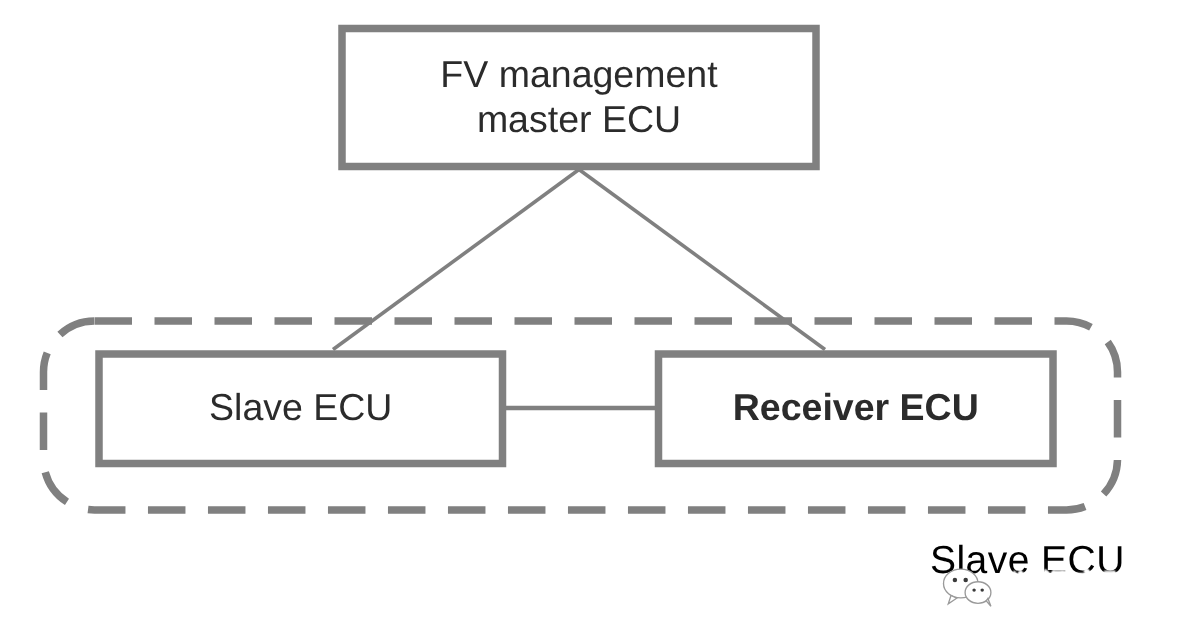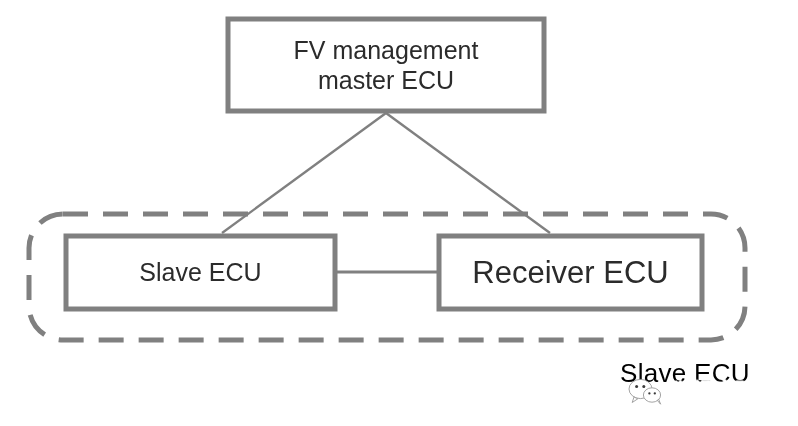--- a/index.html
+++ b/index.html
@@ -63,21 +63,22 @@
     width: 269px;
     height: 73px;
     font-size: 25px;
   }
 
   #label-receiver {
     left: 439px;
     top: 236px;
     width: 263px;
     height: 73px;
-    font-size: 31px;
+    font-size: 25px;
+    font-weight: bold;
   }
 
   
   #label-slave {
     position: absolute;
     left: 620px;
     top: 358px;
     width: 150px;
     height: 32px;
     color: #000000;

